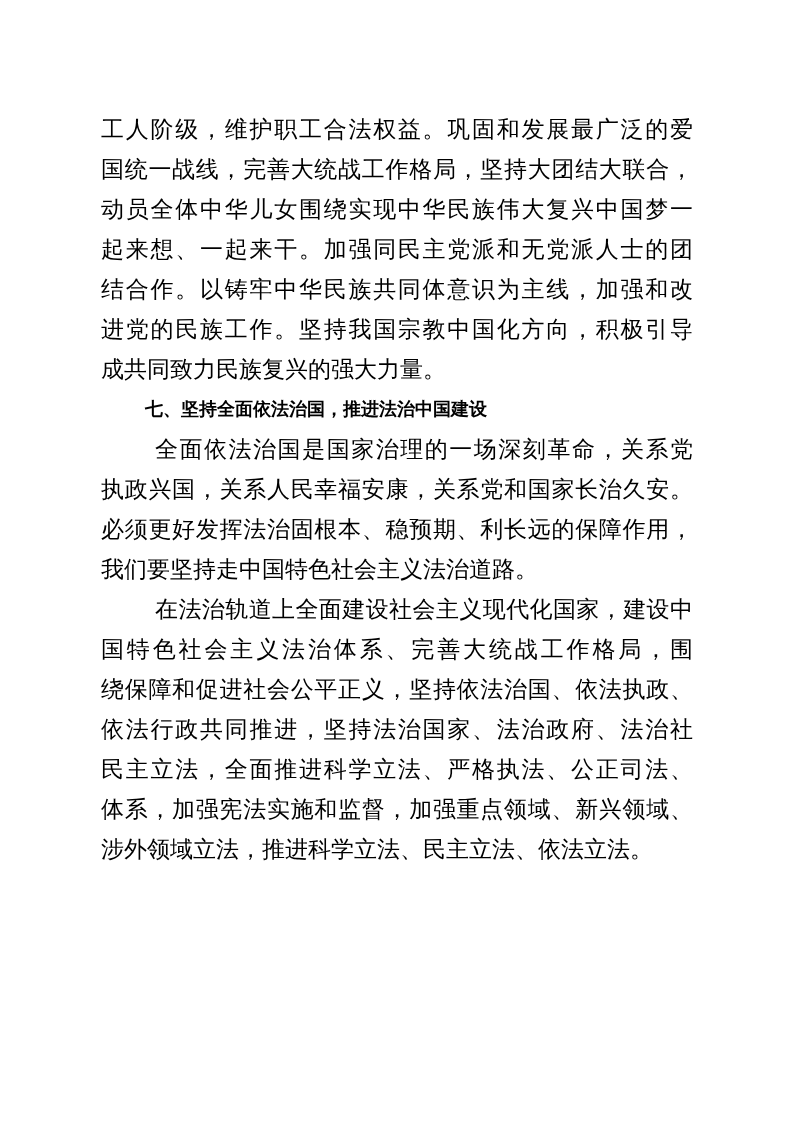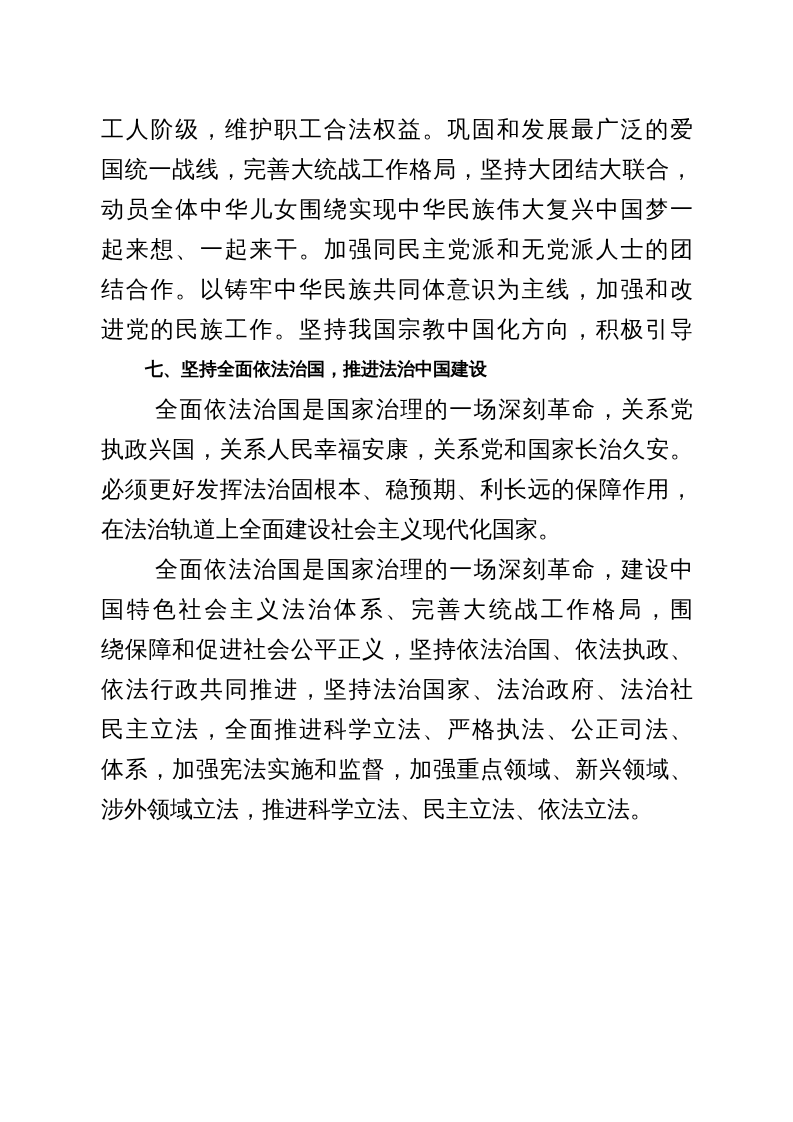--- a/index.html
+++ b/index.html
@@ -59,26 +59,27 @@
 <body>
 
 <div class="page">
   <div class="content" id="content">
       <div class="line just">工人阶级，维护职工合法权益。巩固和发展最广泛的爱</div>
       <div class="line just">国统一战线，完善大统战工作格局，坚持大团结大联合，</div>
       <div class="line just">动员全体中华儿女围绕实现中华民族伟大复兴中国梦一</div>
       <div class="line just">起来想、一起来干。加强同民主党派和无党派人士的团</div>
       <div class="line just">结合作。以铸牢中华民族共同体意识为主线，加强和改</div>
       <div class="line just">进党的民族工作。坚持我国宗教中国化方向，积极引导</div>
+      <div class="line">成共同致力民族复兴的强大力量。</div>
       <div class="line heading indent-head">七、坚持全面依法治国，推进法治中国建设</div>
       <div class="line indent-para just">全面依法治国是国家治理的一场深刻革命，关系党</div>
       <div class="line just">执政兴国，关系人民幸福安康，关系党和国家长治久安。</div>
       <div class="line just">必须更好发挥法治固根本、稳预期、利长远的保障作用，</div>
-      <div class="line">在法治轨道上全面建设社会主义现代化国家。</div>
-      <div class="line indent-para just">全面依法治国是国家治理的一场深刻革命，建设中</div>
+      <div class="line">我们要坚持走中国特色社会主义法治道路。</div>
+      <div class="line indent-para just">在法治轨道上全面建设社会主义现代化国家，建设中</div>
       <div class="line just">国特色社会主义法治体系、完善大统战工作格局，围</div>
       <div class="line just">绕保障和促进社会公平正义，坚持依法治国、依法执政、</div>
       <div class="line just">依法行政共同推进，坚持法治国家、法治政府、法治社</div>
       <div class="line just">民主立法，全面推进科学立法、严格执法、公正司法、</div>
       <div class="line just">体系，加强宪法实施和监督，加强重点领域、新兴领域、</div>
       <div class="line">涉外领域立法，推进科学立法、民主立法、依法立法。</div>
     </div>
 </div>
 
 </body></html>

